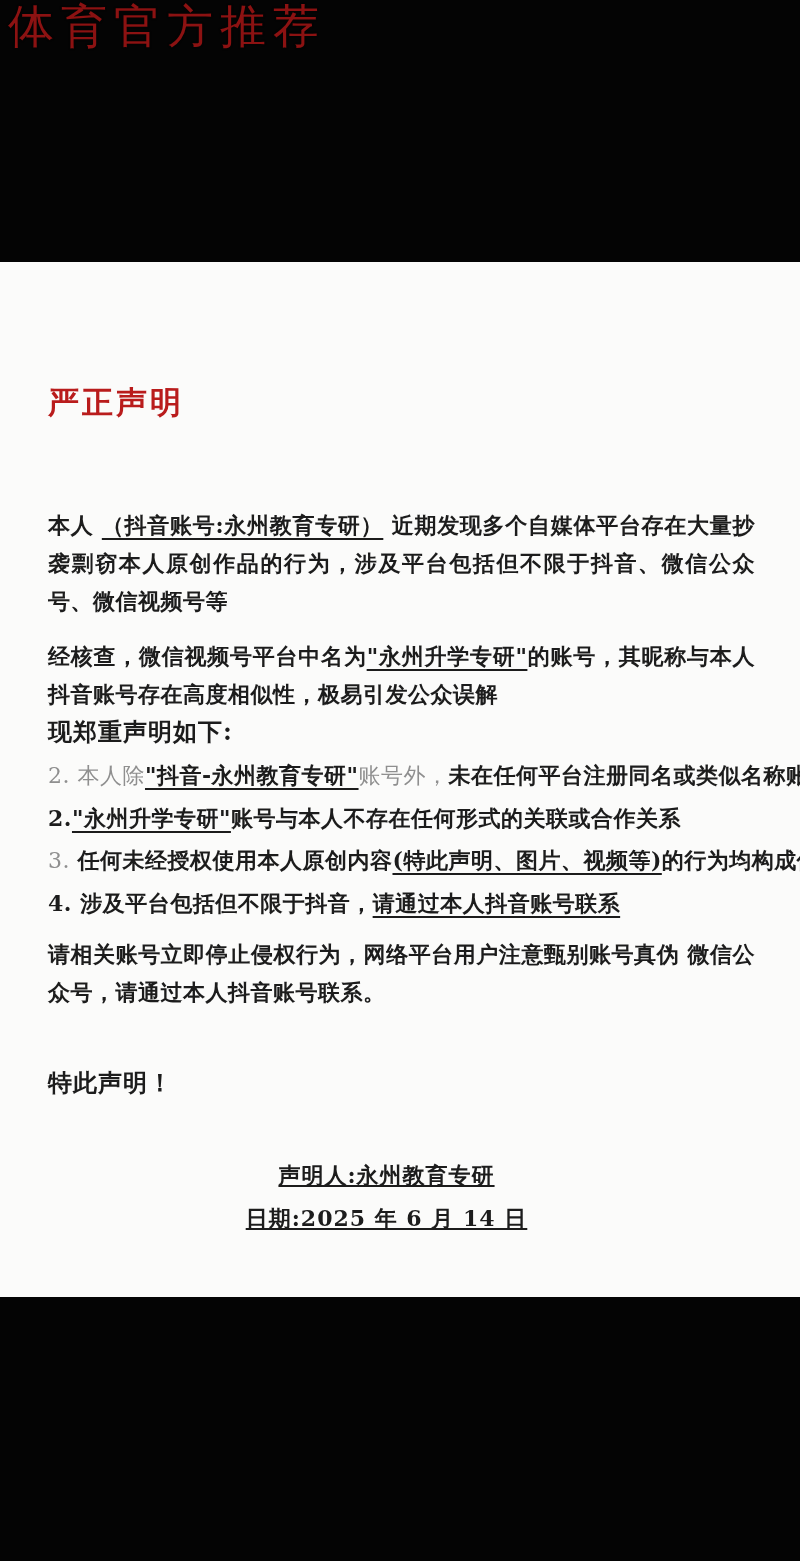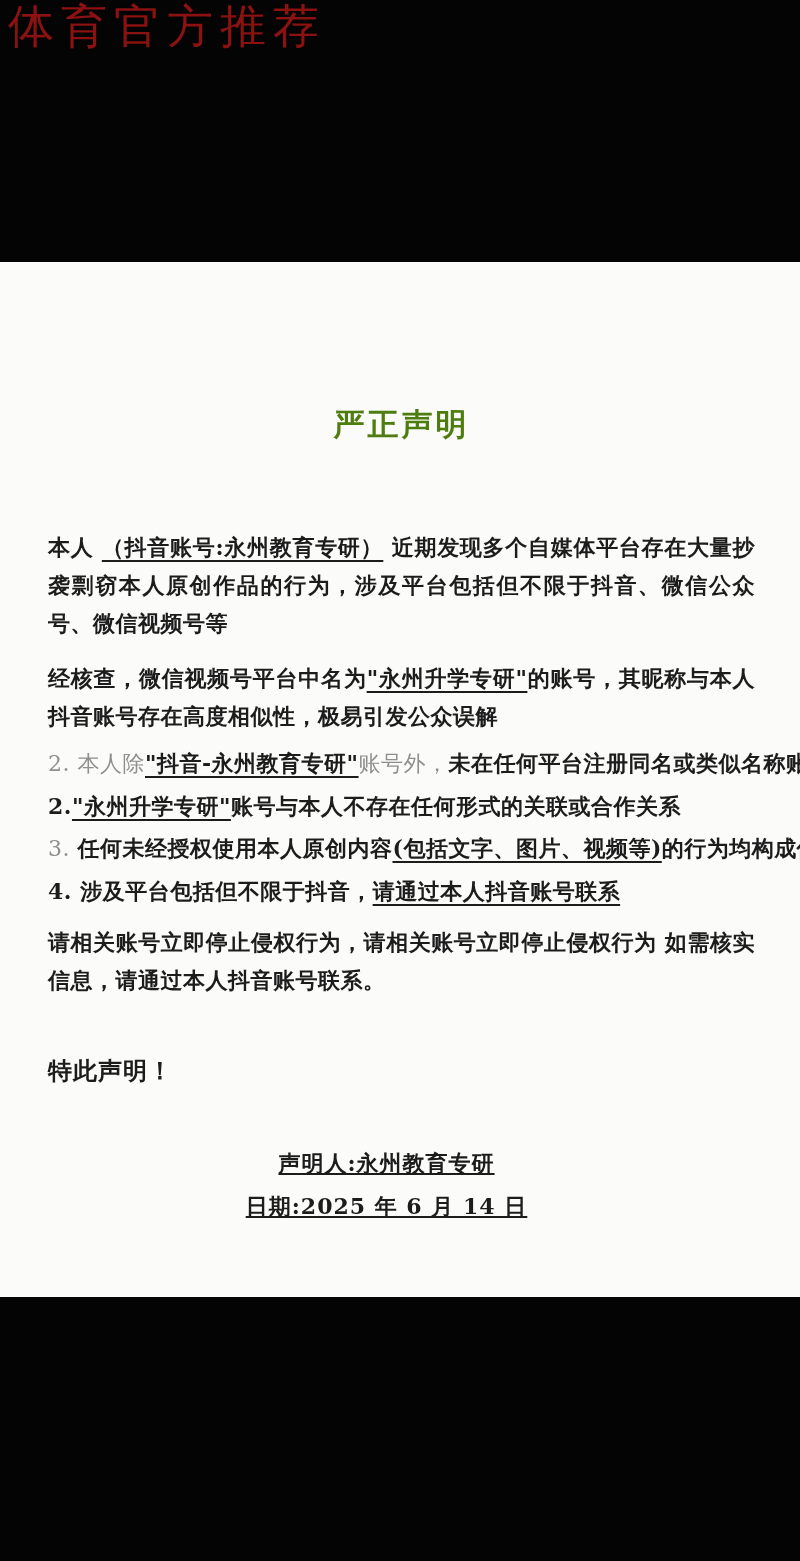--- a/index.html
+++ b/index.html
@@ -52,27 +52,25 @@
   .sheet {
     position: absolute;
     top: 262px; left: 0;
     width: 800px; height: 1035px;
     background: var(--paper);
     color: var(--ink);
     padding: 122px 45px 0 48px;
   }
 
   .title {
-    text-align: center;
     font-size: 31px;
     line-height: 36px;
     font-weight: 700;
     letter-spacing: 3px;
-    color: #4d7c0f;
-    margin-top: 22px;
+    color: #b91c1c;
   }
 
   .para {
     font-size: 22px;
     line-height: 38px;
     font-weight: 700;
     text-align: justify;
     letter-spacing: 0.5px;
   }
   .p1 { margin-top: 86px; }
@@ -138,30 +136,31 @@
   </div>
 
   <div class="sheet">
 
     <div class="title">严正声明</div>
 
     <p class="para p1"><span>本人 </span><span class="u">（抖音账号:永州教育专研）</span><span> 近期发现多个自媒体平台存在大量抄袭剽窃本人原创作品的行为，涉及平台包括但不限于抖音、微信公众号、微信视频号等</span></p>
 
     <p class="para p2"><span>经核查，微信视频号平台中名为</span><span class="u">"永州升学专研"</span><span>的账号，其昵称与本人抖音账号存在高度相似性，极易引发公众误解</span></p>
 
+    <div class="heading">现郑重声明如下:</div>
 
     <div class="item"><span class="dim">2. 本人除</span><span class="u">"抖音-永州教育专研"</span><span class="dim">账号外，</span><span>未在任何平台注册同名或类似名称账号</span></div>
 
     <div class="item"><span>2.</span><span class="u">"永州升学专研"</span><span>账号与本人不存在任何形式的关联或合作关系</span></div>
 
-    <div class="item"><span class="dim">3. </span><span>任何未经授权使用本人原创内容</span><span class="u">(包括文字、图片、视频等)</span><span>的行为均构成侵权</span></div>
+    <div class="item"><span class="dim">3. </span><span>任何未经授权使用本人原创内容</span><span class="u">(特此声明、图片、视频等)</span><span>的行为均构成侵权</span></div>
 
     <div class="item"><span>4. </span><span>涉及平台包括但不限于抖音，</span><span class="u">请通过本人抖音账号联系</span></div>
 
-    <p class="para p3">请相关账号立即停止侵权行为，请相关账号立即停止侵权行为 如需核实信息，请通过本人抖音账号联系。</p>
+    <p class="para p3">请相关账号立即停止侵权行为，网络平台用户注意甄别账号真伪 微信公众号，请通过本人抖音账号联系。</p>
 
     <div class="closing">特此声明！</div>
 
     <div class="sig-block">
       <div class="signer">声明人:永州教育专研</div>
       <div class="date">日期:2025 年 6 月 14 日</div>
     </div>
 
   </div>
 

